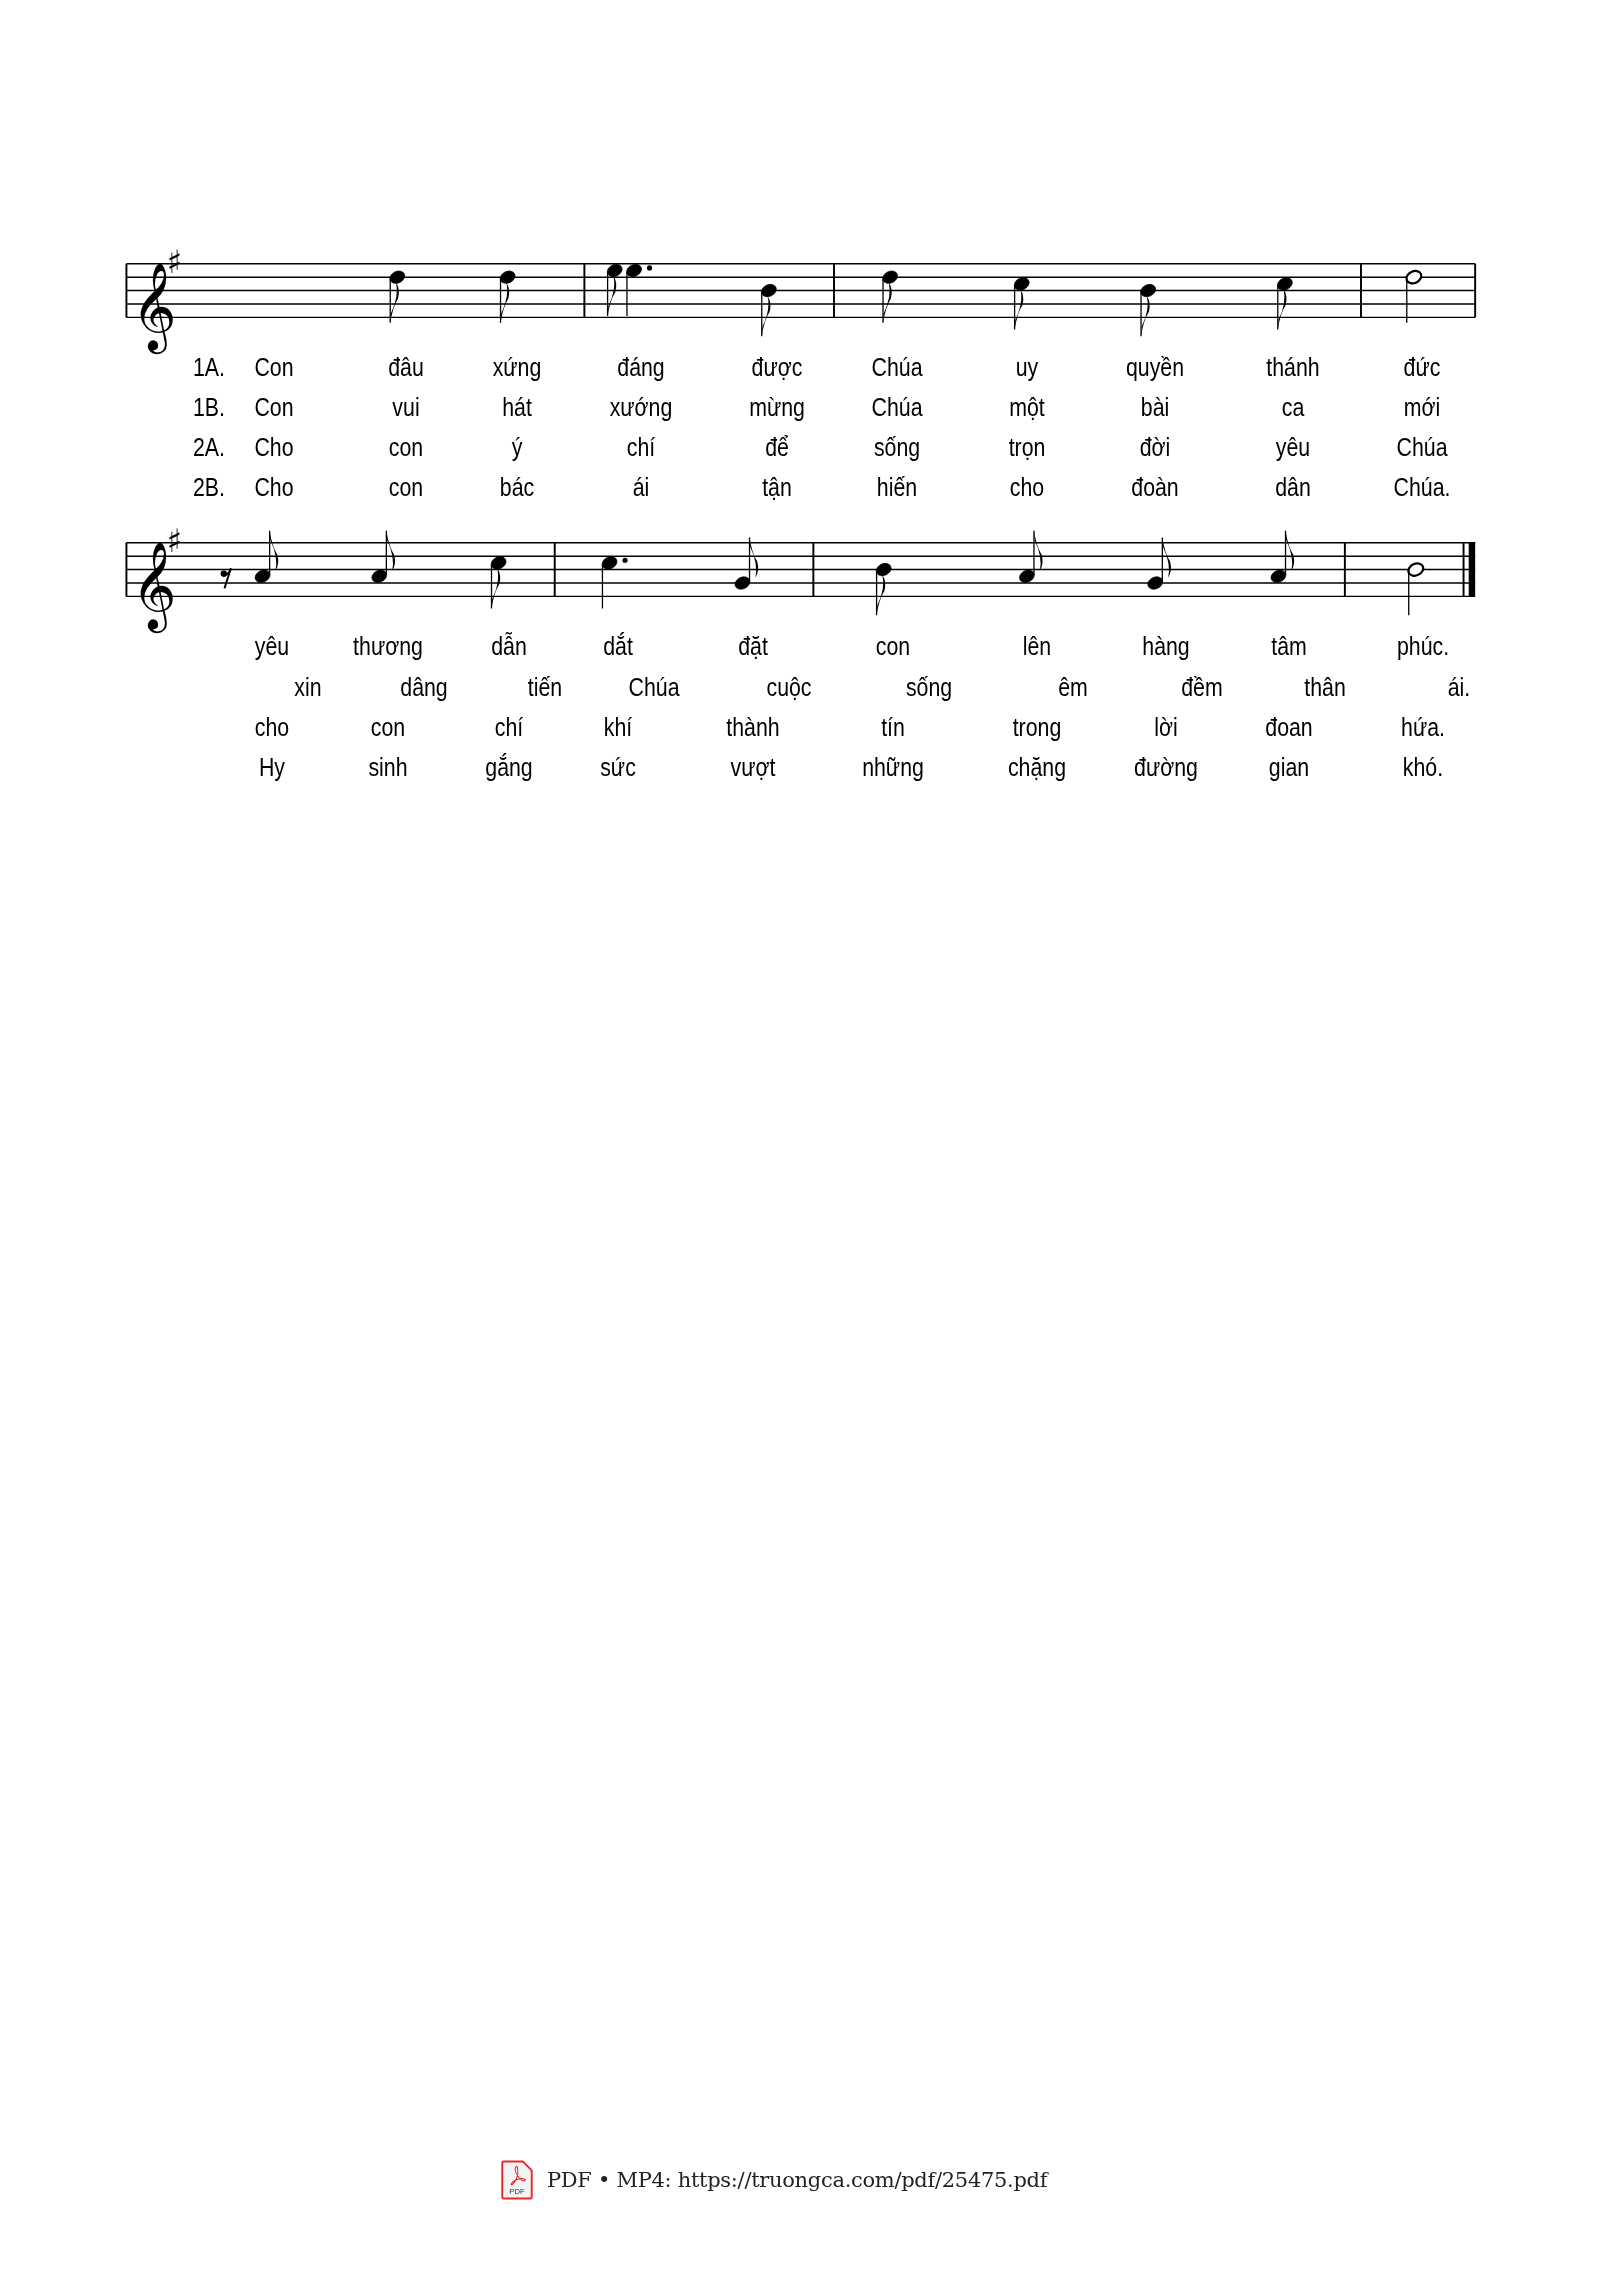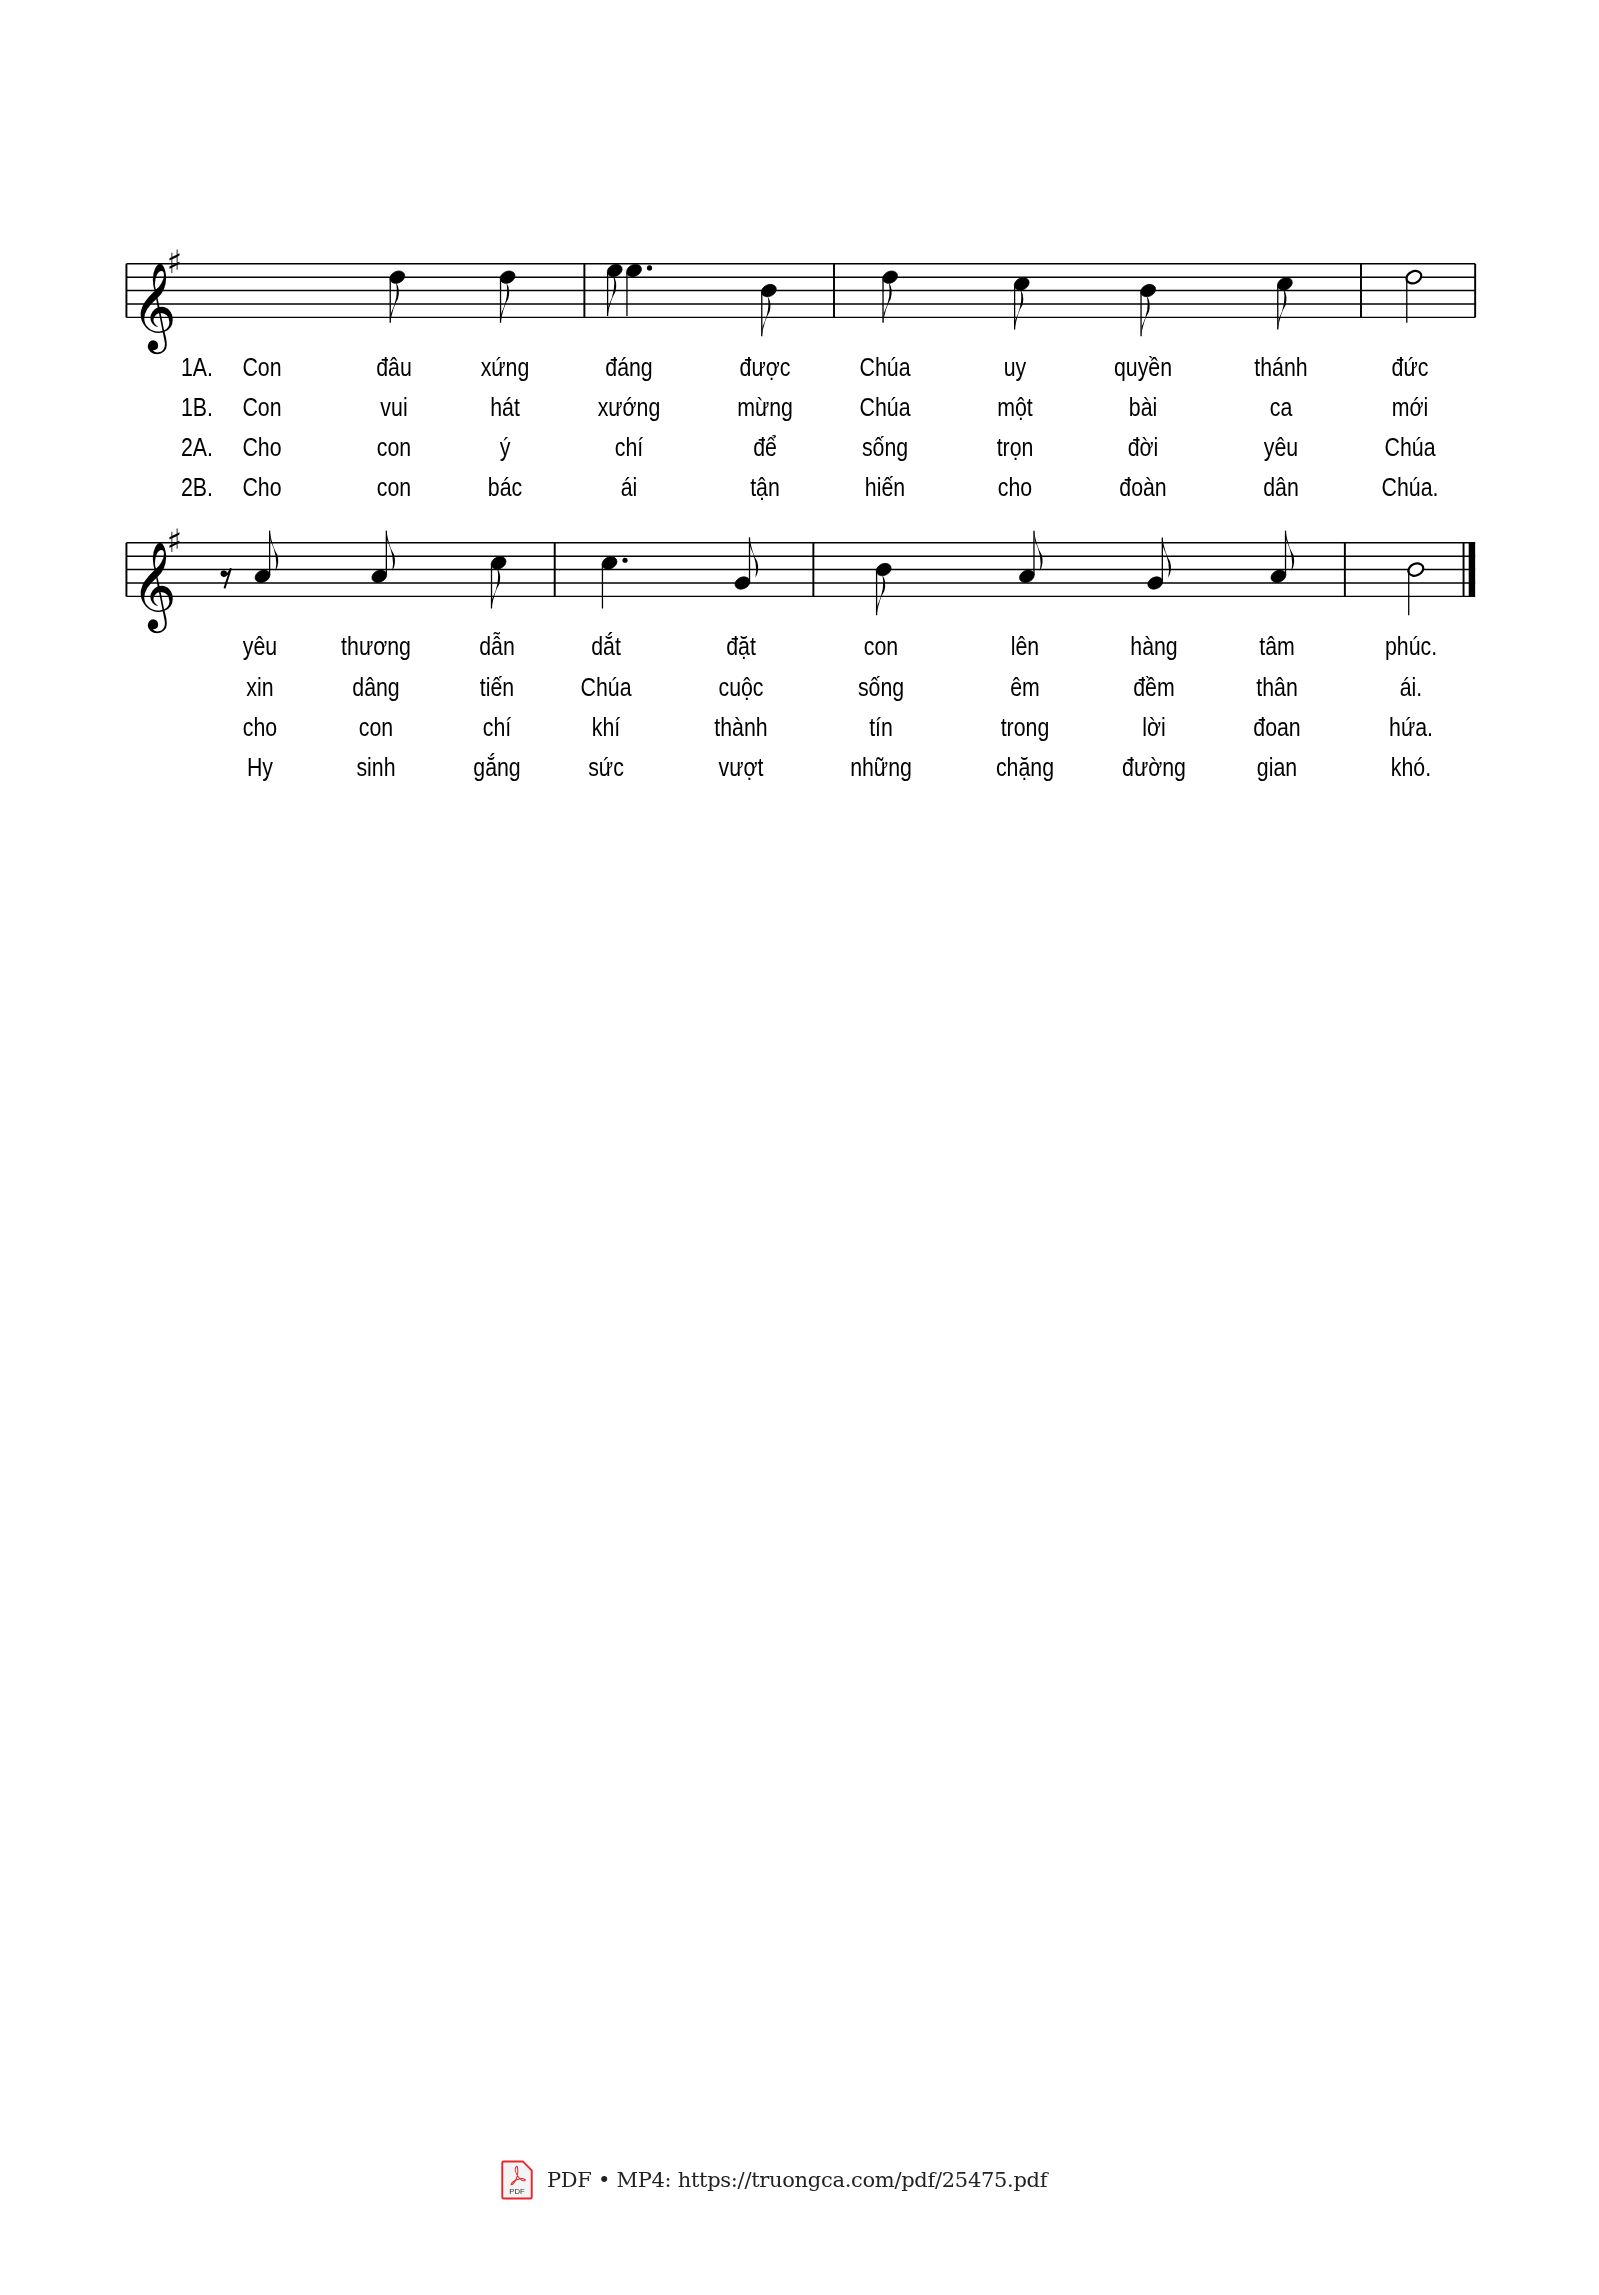--- a/index.html
+++ b/index.html
@@ -1,17 +1,17 @@
 <!DOCTYPE html>
 <html style="font-size:10.3px"><head>
 <meta charset="utf-8">
 <style>
   html, body { margin:0; padding:0; background:#ffffff; }
   body { width:1599px; height:2295px; position:relative; overflow:hidden; font-family:"Liberation Sans", sans-serif; color:#000; }
-  .lyric-row { position:absolute; left:0; width:1320px; height:32px; }
+  .lyric-row { position:absolute; left:12px; width:1320px; height:32px; }
   .lyric { position:absolute; font-size:26px; line-height:26px; transform:translateX(-50%) scaleX(0.82); white-space:nowrap; }
   .verse-label { position:absolute; font-size:26px; line-height:26px; transform:scaleX(0.82); transform-origin:left center; white-space:nowrap; }
   .footer { position:absolute; left:501px; top:2159px; height:41px; display:flex; align-items:center; }
   .footer-text { font-family:"DejaVu Serif", serif; font-size:21px; color:#222; margin-left:14px; letter-spacing:-0.3px; }
   .pdf-icon { width:32px; height:39px; position:relative; }
 </style>
 </head>
 <body>
 
 <div id="page">
@@ -203,21 +203,21 @@
       <span class="lyric" style="left: 376px;">thương</span>
       <span class="lyric" style="left: 497px;">dẫn</span>
       <span class="lyric" style="left: 606px;">dắt</span>
       <span class="lyric" style="left: 741px;">đặt</span>
       <span class="lyric" style="left: 881px;">con</span>
       <span class="lyric" style="left: 1025px;">lên</span>
       <span class="lyric" style="left: 1154px;">hàng</span>
       <span class="lyric" style="left: 1277px;">tâm</span>
       <span class="lyric" style="left: 1411px;">phúc.</span>
     </div>
-    <div class="lyric-row" style="top: 674px;">
+    <div class="lyric-row" style="top: 674px; margin-left: 36px;">
       <span class="lyric" style="left: 260px;">xin</span>
       <span class="lyric" style="left: 376px;">dâng</span>
       <span class="lyric" style="left: 497px;">tiến</span>
       <span class="lyric" style="left: 606px;">Chúa</span>
       <span class="lyric" style="left: 741px;">cuộc</span>
       <span class="lyric" style="left: 881px;">sống</span>
       <span class="lyric" style="left: 1025px;">êm</span>
       <span class="lyric" style="left: 1154px;">đềm</span>
       <span class="lyric" style="left: 1277px;">thân</span>
       <span class="lyric" style="left: 1411px;">ái.</span>

